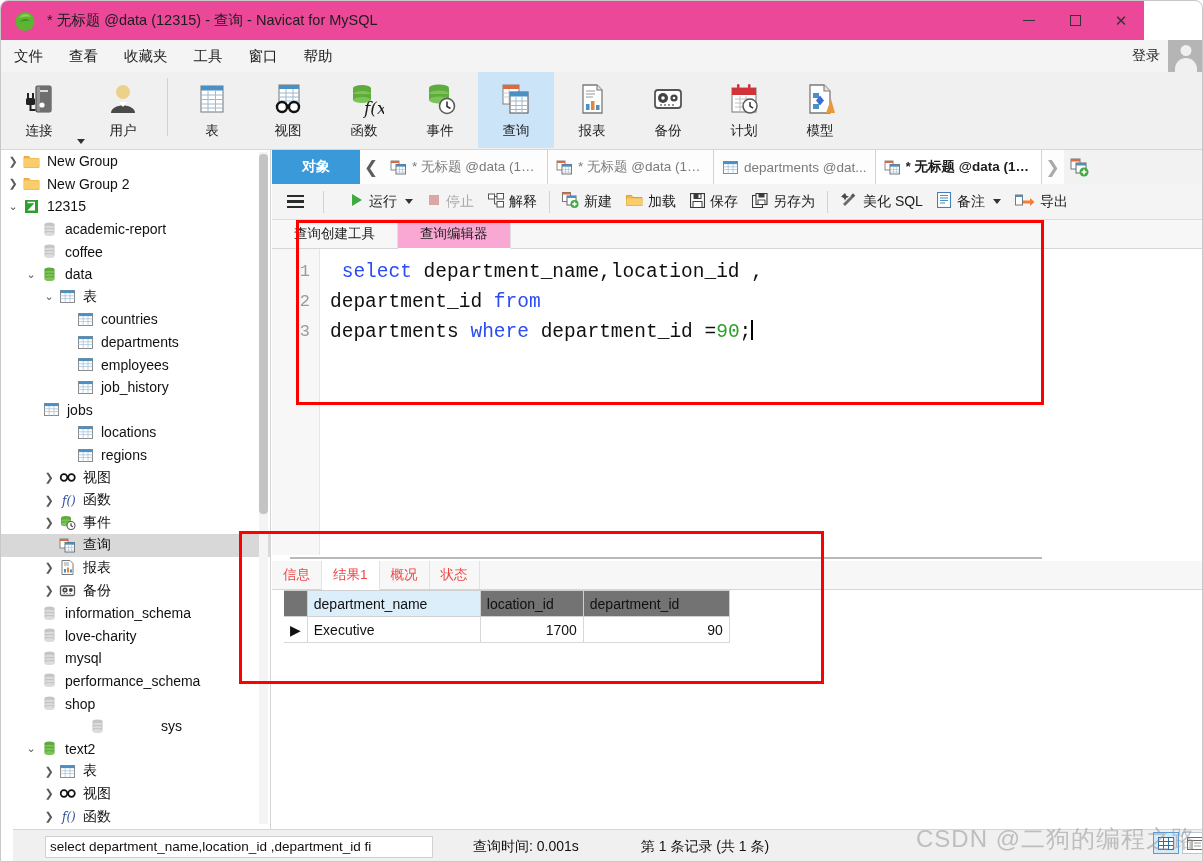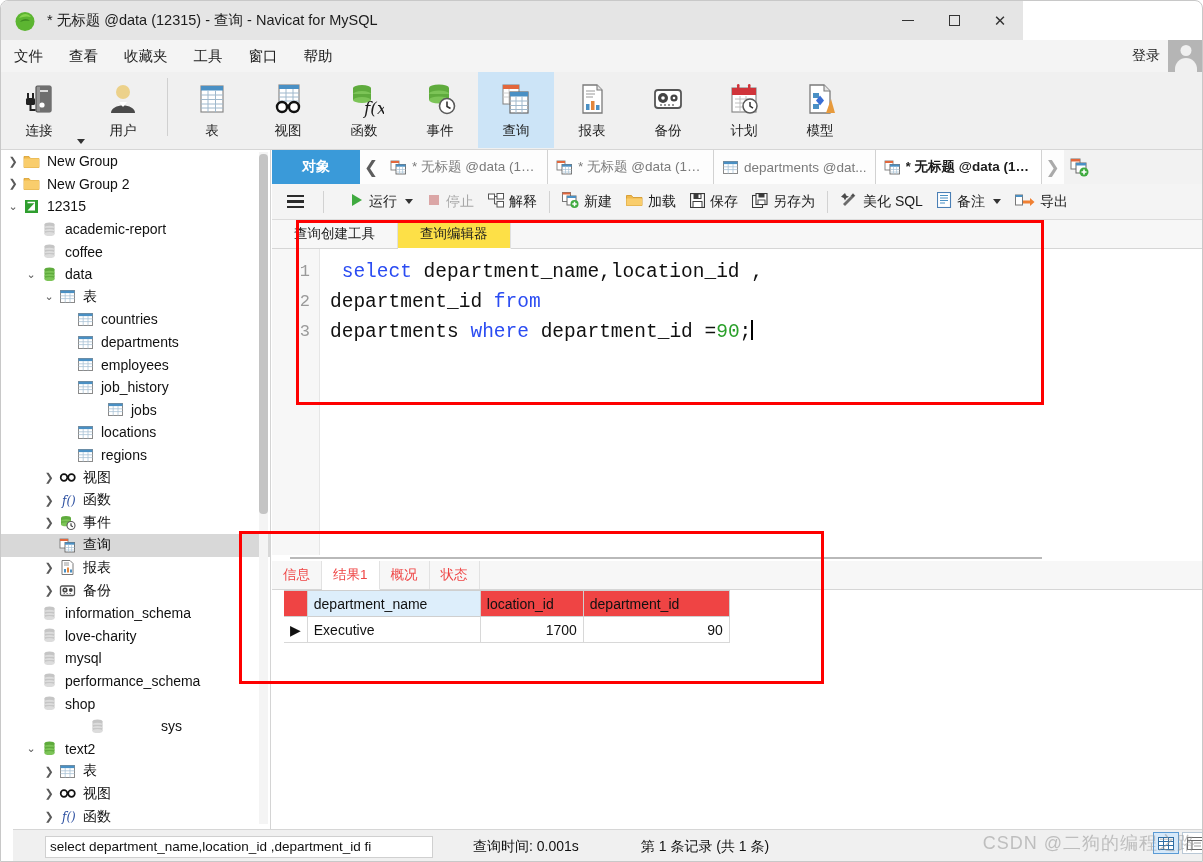--- a/index.html
+++ b/index.html
@@ -14,22 +14,22 @@
     position: relative;
     width: 1203px; height: 862px;
     background: #ffffff;
     border: 1px solid #c8c8c8;
     border-radius: 8px 8px 0 0;
     overflow: hidden;
   }
 
   
   .titlebar {
-    position: absolute; left: 0; top: 0; width: 1022px; height: 39px;
-    background: #e5e5e5;
+    position: absolute; left: 0; top: 0; width: 1143px; height: 39px;
+    background: #ec4899;
     display: flex; align-items: center;
   }
   .titlebar-icon { width: 24px; height: 24px; margin-left: 12px; position: relative; }
   .titlebar-title {
     margin-left: 10px; font-size: 14.5px; color: #1c1c1c; white-space: nowrap;
   }
   .win-controls { position: absolute; right: 0; top: 0; height: 39px; display: flex; }
   .win-btn {
     width: 46px; height: 39px; display: flex; align-items: center; justify-content: center;
     color: #333; font-size: 15px;
@@ -157,21 +157,21 @@
 
   
   .editor-wrap {
     position: absolute; left: 0; top: 70px; width: 932px; height: 335px; background: #fff;
   }
   .ed-tabs { display: flex; height: 29px; background: #f7f7f7; border-bottom: 1px solid #d6d6d6; }
   .ed-tab {
     padding: 0 22px; display: flex; align-items: center; font-size: 13.5px; color: #1c1c1c;
     border-right: 1px solid #e0e0e0;
   }
-  .ed-tab.active { background: #fde047; border-bottom: 1px solid #fff; margin-bottom: -1px; }
+  .ed-tab.active { background: #f9a8d4; border-bottom: 1px solid #fff; margin-bottom: -1px; }
   .code-area { position: relative; height: 306px; background: #fff; display: flex; }
   .gutter {
     width: 48px; background: #f7f7f7; border-right: 1px solid #e6e6e6;
     padding-top: 8px; flex: 0 0 48px;
   }
   .gutter div {
     height: 30px; line-height: 30px; text-align: right; padding-right: 9px;
     font-family: "Liberation Mono", "DejaVu Sans Mono", monospace;
     font-size: 17px; color: #9a9a9a;
   }
@@ -203,21 +203,21 @@
     border-right: 1px solid #e2e2e2;
   }
   .res-tab.active { background: #ffffff; border-bottom: 1px solid #fff; margin-bottom: -1px; }
   .grid { margin-left: 12px; }
   .grid table { border-collapse: collapse; }
   .grid th {
     background: #ddeefb; border: 1px solid #cfcfcf; border-left: none;
     font-size: 14px; font-weight: normal; color: #111; text-align: left;
     padding: 4px 6px; height: 26px;
   }
-  .grid th.plain { background: #ef4444; }
+  .grid th.plain { background: #737373; }
   .grid td {
     border: 1px solid #d8d8d8; border-left: none; border-top: none;
     font-size: 14px; color: #111; padding: 3px 6px; height: 26px; background: #fff;
   }
   .grid td.num-cell { text-align: right; }
   .rowmark {
     width: 14px; border: none; background: #fff; color: #111; font-size: 10px;
     text-align: center; padding: 0;
   }
 
@@ -240,21 +240,21 @@
   }
   .vt-btn {
     width: 26px; height: 22px; border: 1px solid #b9c8d6; background: #fff;
     display: flex; align-items: center; justify-content: center;
   }
   .vt-btn.active { background: #d6e9fa; border-color: #5b9bd5; }
 
   
   .watermark {
     position: absolute; right: 6px; bottom: 6px;
-    font-size: 18px; color: rgba(150,150,150,0.55); white-space: nowrap;
+    font-size: 24px; color: rgba(150,150,150,0.55); white-space: nowrap;
     letter-spacing: 1px; pointer-events: none;
   }
 
   
   .redbox { position: absolute; border: 3px solid #fe0000; pointer-events: none; }
 </style>
 </head>
 <body>
 
 <div id="app">
@@ -576,21 +576,21 @@
           <span class="tw-arrow"></span>
           <span class="tw-icon">
             <svg width="17" height="17" viewBox="0 0 17 17">
               <rect x="1.5" y="2.5" width="14" height="12" fill="#fff" stroke="#8a8a8a" stroke-width="1"></rect>
               <rect x="1.5" y="2.5" width="14" height="2.6" fill="#4a90c4"></rect>
               <path d="M1.5 7.8h14M1.5 10.6h14M6.2 5.1v9.4M11 5.1v9.4" stroke="#a9c3d6" stroke-width="0.8"></path>
             </svg>
           </span>
           <span class="tw-label">job_history</span>
         </div>
-        <div class="tree-row" style="padding-left: 88px;">
+        <div class="tree-row" style="padding-left: 24px;">
           <span class="tw-arrow"></span>
           <span class="tw-icon">
             <svg width="17" height="17" viewBox="0 0 17 17">
               <rect x="1.5" y="2.5" width="14" height="12" fill="#fff" stroke="#8a8a8a" stroke-width="1"></rect>
               <rect x="1.5" y="2.5" width="14" height="2.6" fill="#4a90c4"></rect>
               <path d="M1.5 7.8h14M1.5 10.6h14M6.2 5.1v9.4M11 5.1v9.4" stroke="#a9c3d6" stroke-width="0.8"></path>
             </svg>
           </span>
           <span class="tw-label">jobs</span>
         </div>

